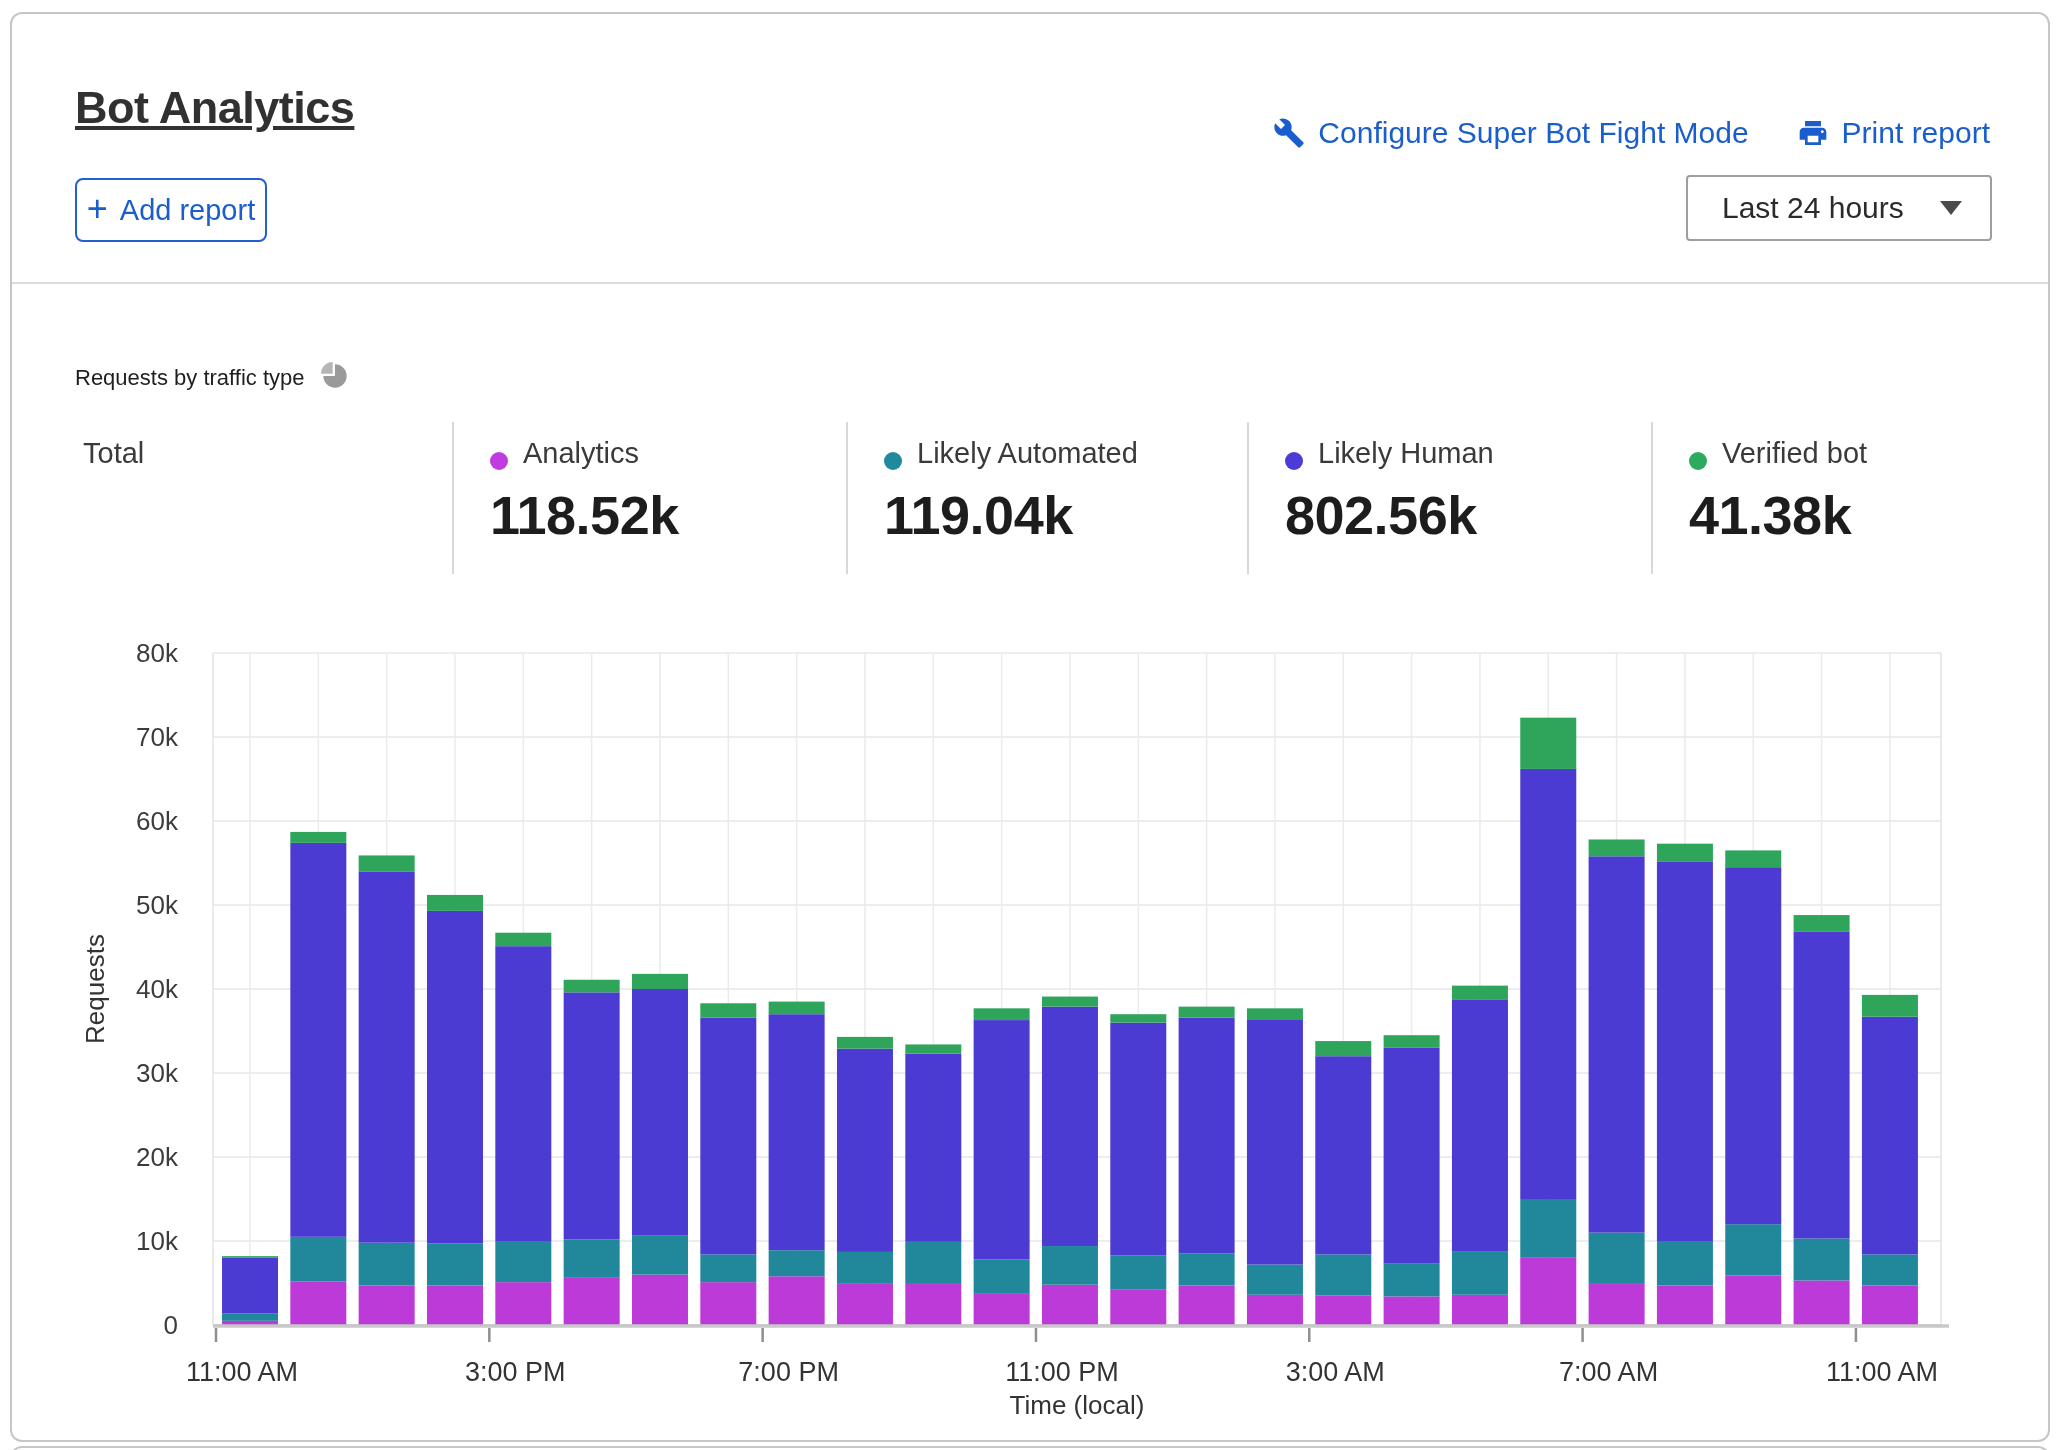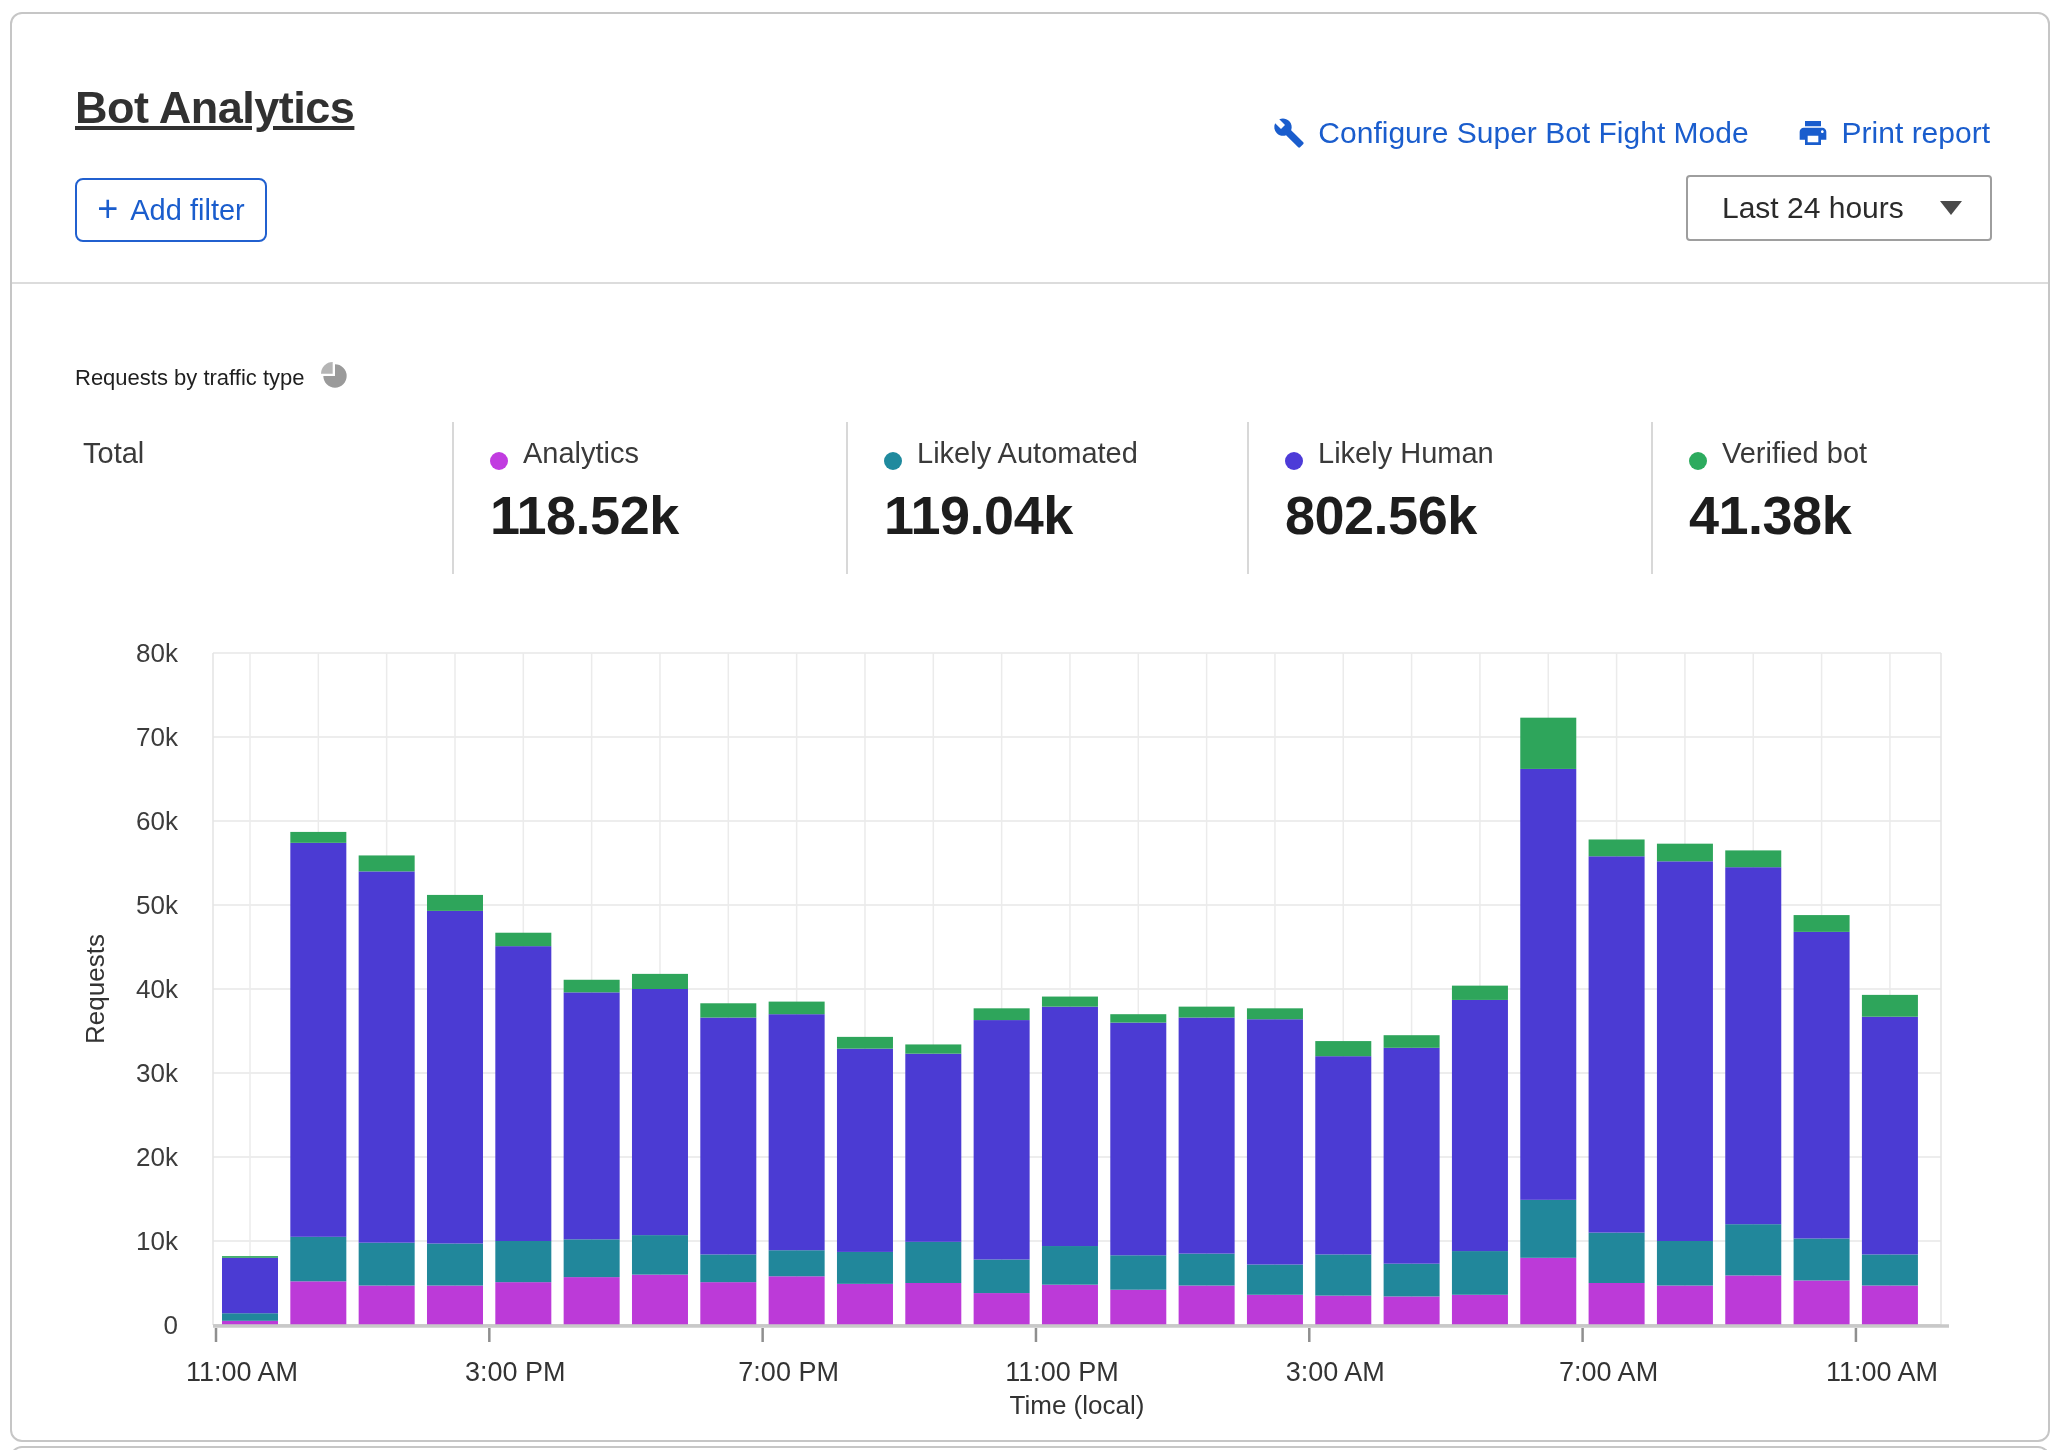--- a/index.html
+++ b/index.html
@@ -95,21 +95,21 @@
           <svg width="32" height="32" viewBox="0 0 24 24" fill="#1a5dcd">
             <path d="M19 8H5c-1.66 0-3 1.34-3 3v6h4v4h12v-4h4v-6c0-1.66-1.34-3-3-3zm-3 11H8v-5h8v5zm3-7c-.55 0-1-.45-1-1s.45-1 1-1 1 .45 1 1-.45 1-1 1zm-1-9H6v4h12V3z"></path>
           </svg>
         </span>
         <span>Print report</span>
       </div>
     </div>
 
     <div class="add-filter">
       <span class="plus">+</span>
-      <span>Add filter</span>
+      <span>Add report</span>
     </div>
 
     <div class="time-range">
       <span class="tr-label">Last 24 hours</span>
       <span class="caret"></span>
     </div>
 
     <div class="header-divider"></div>
 
     <div class="section-heading">

